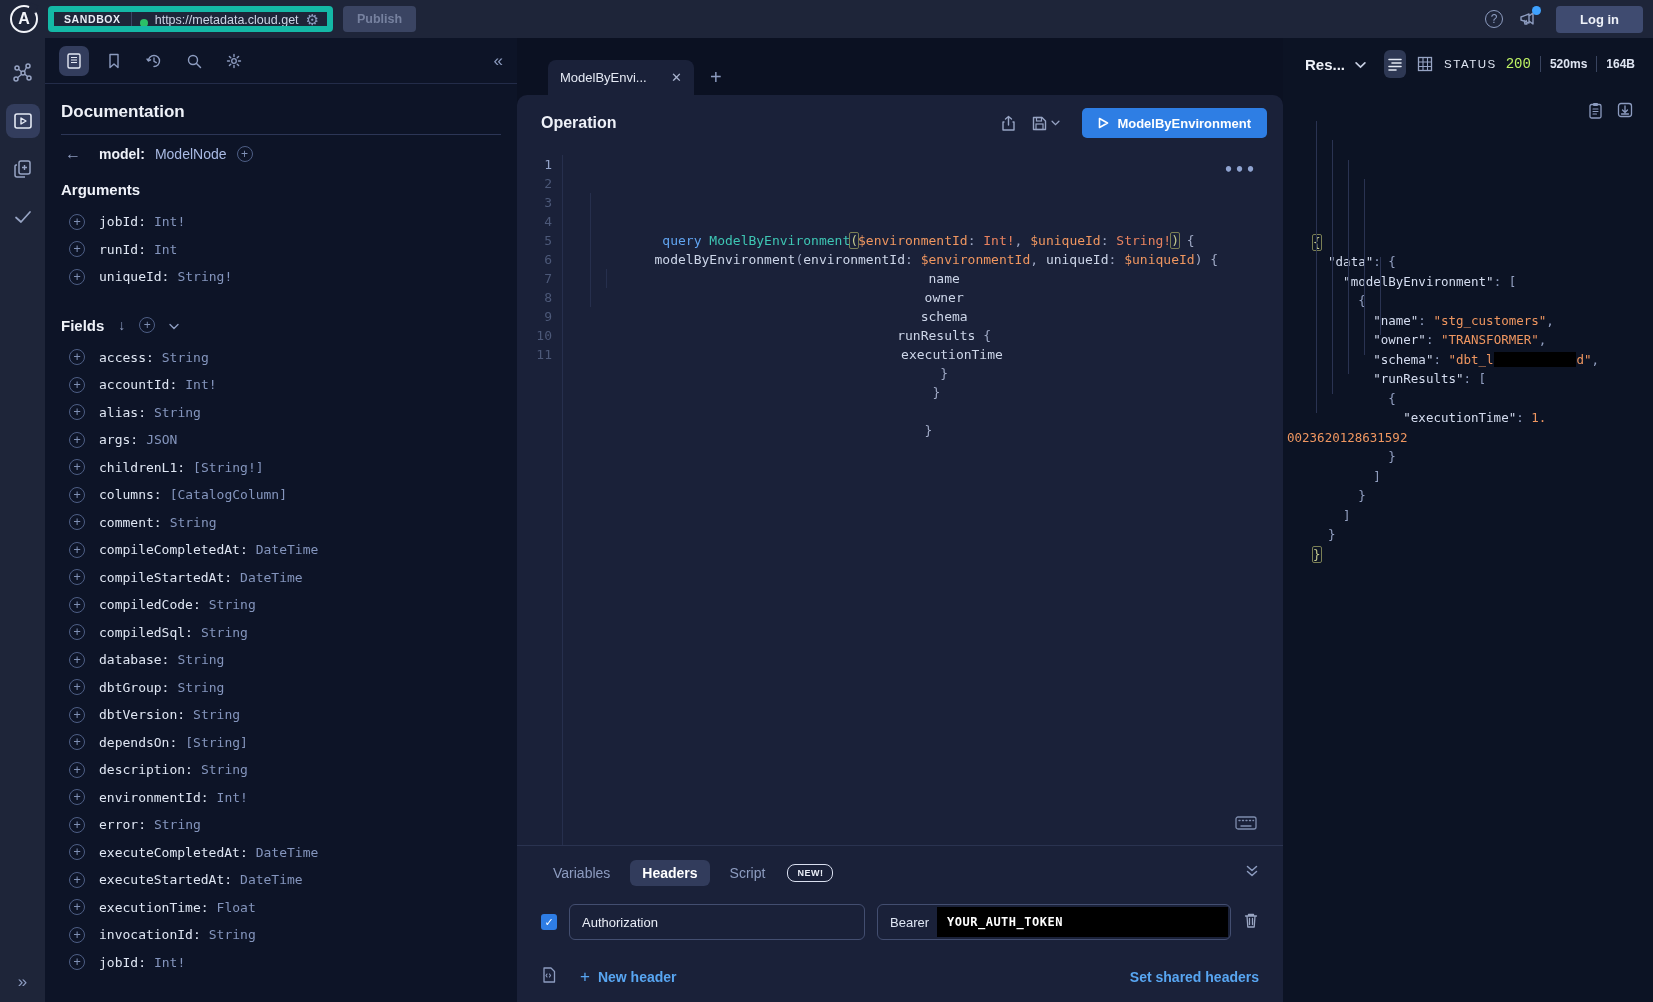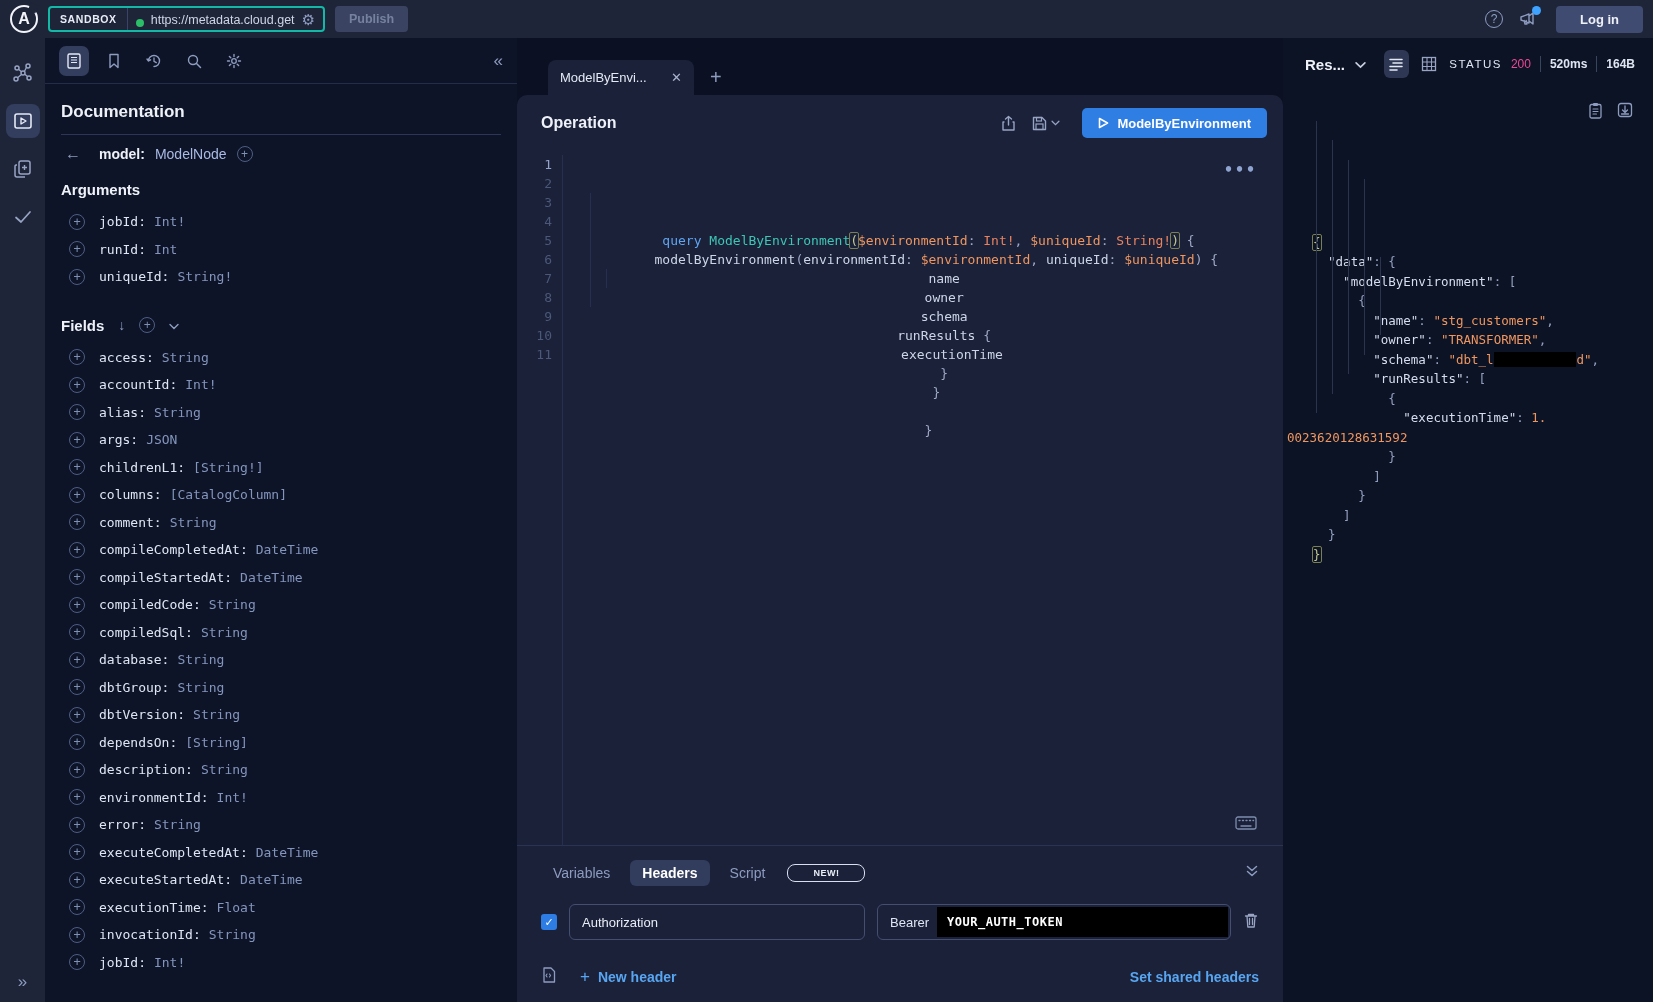--- a/index.html
+++ b/index.html
@@ -2,21 +2,21 @@
 <html><head>
 <meta charset="utf-8">
 <style>
   * { margin:0; padding:0; box-sizing:border-box; }
   html,body { width:1653px; height:1002px; overflow:hidden; background:#0b1122; font-family:"Liberation Sans", sans-serif; }
 
   
   .topbar { height:38px; background:#1e2539; display:flex; align-items:center; padding:0 10px; gap:10px; }
   .logo { width:28px; height:28px; border:2px solid #f2f4f9; border-radius:50%; color:#f2f4f9; font-weight:bold; font-size:16px; display:flex; align-items:center; justify-content:center; position:relative; }
   .logo::after { content:""; position:absolute; top:-3px; right:-1px; width:8px; height:8px; background:#1e2539; transform:rotate(20deg); }
-  .urlgroup { display:flex; align-items:center; border:2px solid #14b8a6; border-radius:4px; height:26px; overflow:hidden; }
+  .urlgroup { display:flex; align-items:center; border:6px solid #14b8a6; border-radius:4px; height:26px; overflow:hidden; }
   .sandbox { font-size:10.5px; font-weight:bold; letter-spacing:.6px; color:#e9edf6; padding:0 10px; border-right:1px solid #3a4565; height:100%; display:flex; align-items:center; }
   .urlbox { display:flex; align-items:flex-end; gap:7px; padding:0 8px; }
   .dot { width:8px; height:8px; border-radius:50%; background:#2bc067; }
   .url { font-size:12.5px; color:#cdd5e6; max-width:165px; white-space:nowrap; overflow:hidden; }
   .gearicon { color:#8d9cc0; font-size:15px; line-height:1; }
   .publish { background:#3a4462; color:#76819f; font-size:12.5px; font-weight:bold; border:none; border-radius:4px; height:26px; padding:0 14px; }
   .tspace { flex:1; }
   .iconbtn { color:#8d9cc0; width:24px; height:24px; display:flex; align-items:center; justify-content:center; position:relative; }
   .help { border:1.5px solid #8d9cc0; border-radius:50%; width:18px; height:18px; font-size:12px; display:flex; align-items:center; justify-content:center; }
   .notif { position:absolute; top:-1px; right:-1px; width:9px; height:9px; border-radius:50%; background:#3fa2ff; }
@@ -78,21 +78,21 @@
   .tk-hb { color:#c3c98e; outline:1px solid #7a7f55; border-radius:1px; }
   .guide { position:absolute; width:1px; background:#262f4d; }
   .dots3 { position:absolute; top:10px; right:26px; color:#8fa3d0; font-size:15px; font-weight:bold; letter-spacing:2px; }
   .kbd { position:absolute; bottom:10px; right:26px; color:#7e8cad; }
 
   .carddiv { border-top:1px solid #2a3350; }
   .bottompane { padding:14px 24px 0 24px; }
   .btabs { display:flex; align-items:center; gap:8px; }
   .btab { color:#8d9cc0; font-size:14px; padding:5px 12px; border-radius:6px; }
   .btab.active { background:#323c5c; color:#ffffff; font-weight:bold; }
-  .newbadge { border:1px solid #d9dfef; border-radius:8px; color:#e9edf6; font-size:9px; font-weight:bold; letter-spacing:.5px; padding:3px 25px; margin-left:2px; }
+  .newbadge { border:1px solid #d9dfef; border-radius:8px; color:#e9edf6; font-size:9px; font-weight:bold; letter-spacing:.5px; padding:3px 9px; margin-left:2px; }
   .dblchev { margin-left:auto; color:#8d9cc0; }
   .authrow { display:flex; align-items:center; margin-top:18px; gap:12px; }
   .checkbox { width:16px; height:16px; min-width:16px; background:#2e7de5; border-radius:3px; color:#fff; font-size:11px; display:flex; align-items:center; justify-content:center; }
   .keyinput { width:296px; height:36px; background:transparent; border:1px solid #434e70; border-radius:6px; color:#e9edf6; font-size:13px; padding:0 12px; font-family:"Liberation Sans", sans-serif; }
   .bearer { flex:1; height:36px; border:1px solid #434e70; border-radius:6px; display:flex; align-items:center; overflow:hidden; }
   .bprefix { color:#dfe6f3; font-size:13px; padding:0 8px 0 12px; }
   .btoken { flex:1; align-self:stretch; margin:2px 2px 2px 0; background:#000; color:#fff; font-family:"DejaVu Sans Mono", monospace; font-size:12px; font-weight:bold; display:flex; align-items:center; padding-left:10px; letter-spacing:.5px; }
   .trash { color:#99a5c2; }
   .nhrow { display:flex; align-items:center; margin-top:26px; padding-bottom:14px; gap:22px; }
   .newheader { color:#58a6f2; font-size:14px; font-weight:bold; display:flex; align-items:center; gap:8px; }
@@ -103,21 +103,21 @@
   
   .resp { width:370px; background:#0c1324; display:flex; flex-direction:column; }
   .rhead { height:52px; display:flex; align-items:center; padding:0 18px 0 22px; gap:8px; }
   .rtitle { color:#eef1f8; font-size:15px; font-weight:bold; }
   .rchev { color:#c7cfe2; margin-left:2px; }
   .ricon { width:28px; height:28px; border-radius:6px; display:flex; align-items:center; justify-content:center; color:#97a4c4; }
   .ricon.active { background:#2e3854; color:#e4e9f4; }
   .ricon.first { margin-left:10px; }
   .statgrp { margin-left:auto; display:flex; align-items:center; gap:9px; }
   .statuslbl { color:#dfe5f2; font-size:11.5px; letter-spacing:1.5px; }
-  .statusval { color:#ec4899; font-size:12px; font-family:Liberation Sans, sans-serif; }
+  .statusval { color:#bef264; font-size:14px; font-family:Liberation Mono, monospace; }
   .sep { width:1px; height:16px; background:#39445f; }
   .rmetric { color:#dfe5f2; font-size:12px; font-weight:bold; }
   .rbody { flex:1; position:relative; padding:6px 0 0 0; }
   .rtools { position:absolute; top:12px; right:20px; display:flex; gap:14px; color:#8d9cc0; }
   #json-wrap { position:relative; padding-left:30px; font-family:"DejaVu Sans Mono", monospace; font-size:12.5px; line-height:19.5px; white-space:pre; }
   #json-wrap .cl { height:19.5px; }
   .tk-jk { color:#d5ddf0; } .tk-jp { color:#93a0c2; } .tk-js { color:#ef9660; } .tk-jn { color:#ef9660; }
   .tk-red { background:#000; }
   #json-lines .cl:nth-child(11) { margin-left:-26px; }
   .jguide { position:absolute; width:1px; background:#2a3352; }

